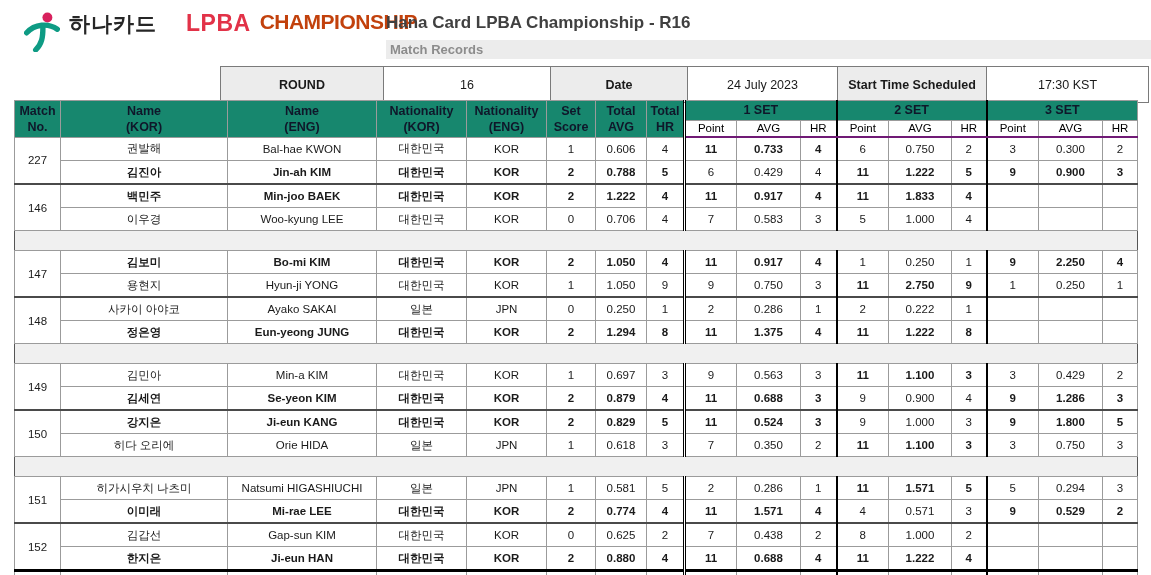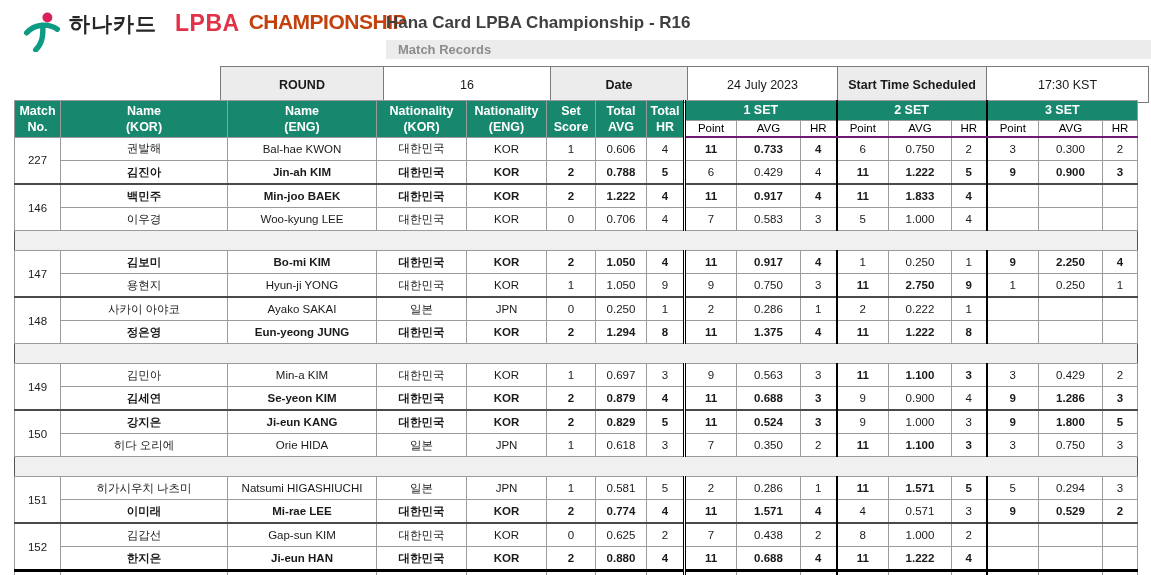--- a/index.html
+++ b/index.html
@@ -4,44 +4,44 @@
 <style>
   html,body{margin:0;padding:0;}
   body{
     width:1151px;height:575px;position:relative;overflow:hidden;background:#fff;
     font-family:"Liberation Sans","DejaVu Sans",sans-serif;color:#1a1a1a;
   }
   
   .logo-row{position:absolute;left:24px;top:10px;display:flex;align-items:flex-start;gap:9px;}
   .logo-icon svg{display:block;}
   .brand-kor{font-size:21px;font-weight:bold;color:#262626;letter-spacing:1px;}
-  .brand-lpba{font-size:23px;font-weight:bold;color:var(--lpba-red,#E23248);letter-spacing:0.5px;margin-left:9px;}
+  .brand-lpba{font-size:23px;font-weight:bold;color:var(--lpba-red,#E23248);letter-spacing:0.5px;margin-left:20px;}
   .brand-champ{font-size:21px;font-weight:bold;color:#c2410c;letter-spacing:-0.5px;}
   .page-title{position:absolute;left:386px;top:13px;font-size:17px;font-weight:bold;color:#404040;}
   .subtitle-bar{
     position:absolute;left:386px;top:40px;right:0;height:19px;
     background:var(--label-gray,#ECECEC);color:var(--subtitle-gray,#8C8C8C);
-    font-size:13px;font-weight:bold;line-height:19px;padding-left:12px;
+    font-size:13px;font-weight:bold;line-height:19px;padding-left:4px;
   }
   
   table.info{position:absolute;left:220px;top:66px;border-collapse:collapse;table-layout:fixed;}
   table.info td{
     border:1px solid #7a7a7a;height:27px;text-align:center;vertical-align:middle;
     font-size:12.5px;padding:4px;white-space:nowrap;
   }
   table.info td.lbl{background:var(--label-gray,#ECECEC);font-weight:bold;}
   
   table.records{position:absolute;left:14px;top:100px;border-collapse:collapse;table-layout:fixed;
     border-left:1px solid #555;border-right:1px solid #555;}
   table.records th,table.records td{
     border:1px solid var(--border-gray,#9B9B9B);text-align:center;vertical-align:middle;
     padding:0;overflow:hidden;white-space:nowrap;
   }
   table.records th{
-    background:var(--teal,#17876E);color:#ffffff;font-weight:bold;font-size:12.5px;
+    background:var(--teal,#17876E);color:#0f172a;font-weight:bold;font-size:12.5px;
     white-space:pre-line;line-height:1.3;
   }
   tr.grouphead th{height:19px;}
   th.span2{border-bottom:1px solid var(--border-gray,#9B9B9B);}
   tr.subhead th{
     background:#fff;color:#000;font-weight:normal;font-size:11.5px;height:15px;
     border-bottom:2px solid #701a75;white-space:nowrap;
   }
   table.records td{height:22px;font-size:11.5px;background:#fff;}
   td.b{font-weight:bold;font-size:12px;}

